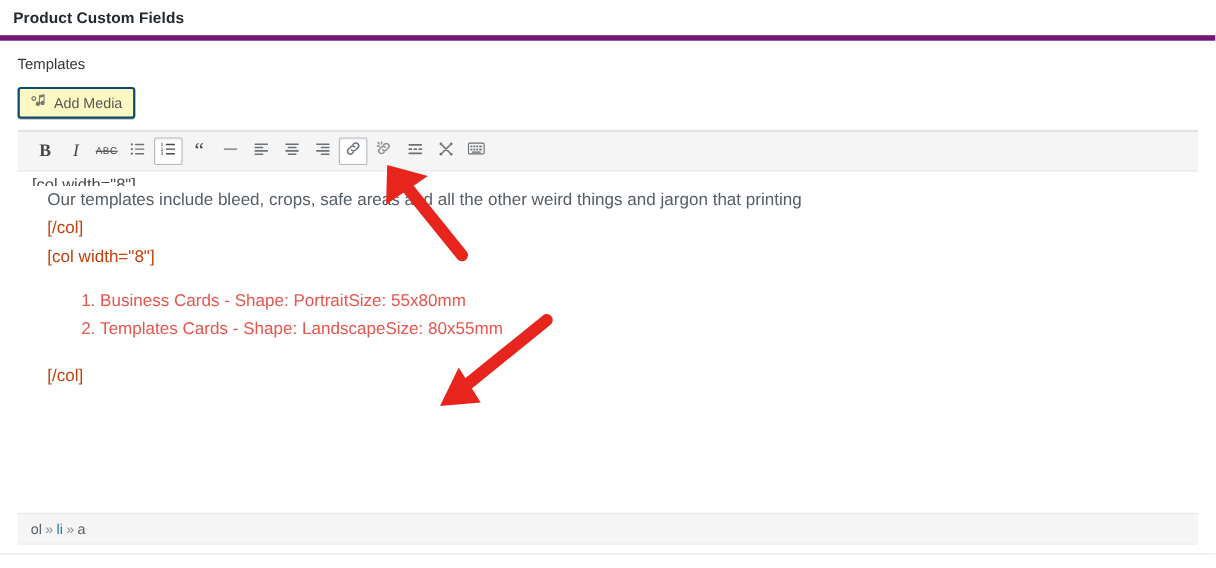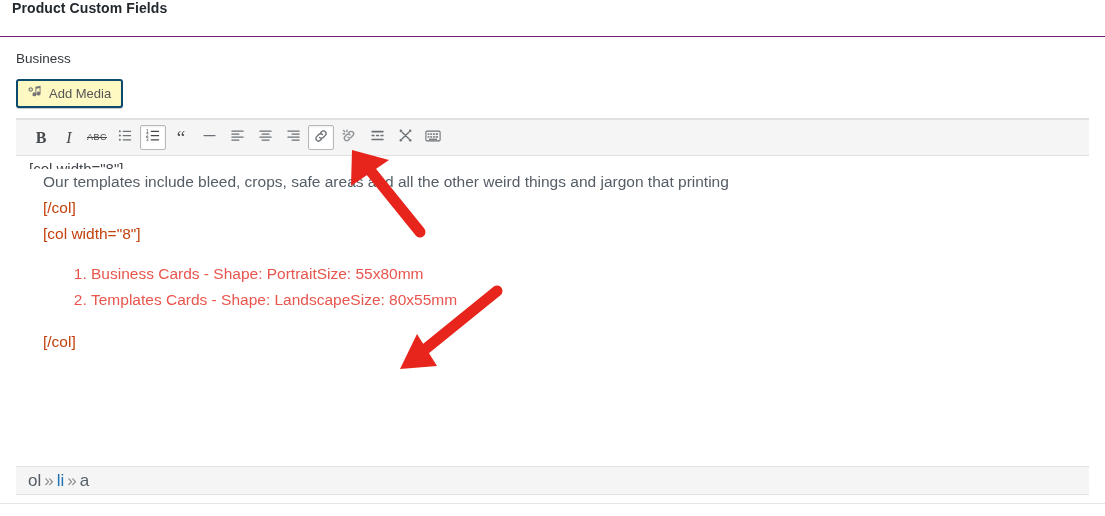--- a/index.html
+++ b/index.html
@@ -7,22 +7,23 @@
     margin: 0; padding: 0;
     width: 1105px; height: 516px;
     background: #ffffff;
     font-family: "Liberation Sans", sans-serif;
     overflow: hidden;
   }
 
   
   .metabox-header {
     height: 37px;
-    border-bottom: 1px solid #701a75;
+    border-bottom: 5px solid #701a75;
     display: flex;
+    align-items: center;
     padding: 0 12px;
     background: #fff;
   }
   .metabox-title {
     font-size: 14px;
     font-weight: bold;
     color: #23282d;
     letter-spacing: .1px;
   }
 
@@ -136,21 +137,21 @@
   .spacer-10 { height: 16px; }
 
   
   .mce-statusbar {
     height: 28px;
     border-top: 1px solid #e1e1e1;
     background: #f5f5f5;
     display: flex;
     align-items: center;
     padding: 0 12px;
-    font-size: 17px;
+    font-size: 13px;
     color: #555d66;
     gap: 3px;
   }
   .mce-statusbar .node { cursor: pointer; }
   .mce-statusbar .node.lnk { color: #2271b1; }
   .mce-statusbar .chev { color: #8a8f94; }
 
   
   .next-sec {
     border-top: 1px solid #e5e5e5;
@@ -172,21 +173,21 @@
 </style>
 </head>
 <body>
 
 <div class="metabox-header">
   <span class="metabox-title">Product Custom Fields</span>
 </div>
 
 <div class="field-wrap">
 
-  <div class="field-label">Business</div>
+  <div class="field-label">Templates</div>
 
   <div class="media-row">
     <button class="add-media-btn">
       <span class="mi">
         <svg width="15" height="15" viewBox="0 0 20 20" fill="#777">
           <path d="M5 3c-1.66 0-3 1.34-3 3s1.34 3 3 3 3-1.34 3-3-1.34-3-3-3zm0 4.5A1.5 1.5 0 1 1 5 4.5a1.5 1.5 0 0 1 0 3z"></path>
           <path d="M11.2 2.2v8.05a2.6 2.6 0 1 0 1.3 2.25V5.1l4.3-1.1v5.2a2.6 2.6 0 1 0 1.3 2.25V1l-6.9 1.2z"></path>
         </svg>
       </span>
       <span>Add Media</span>

